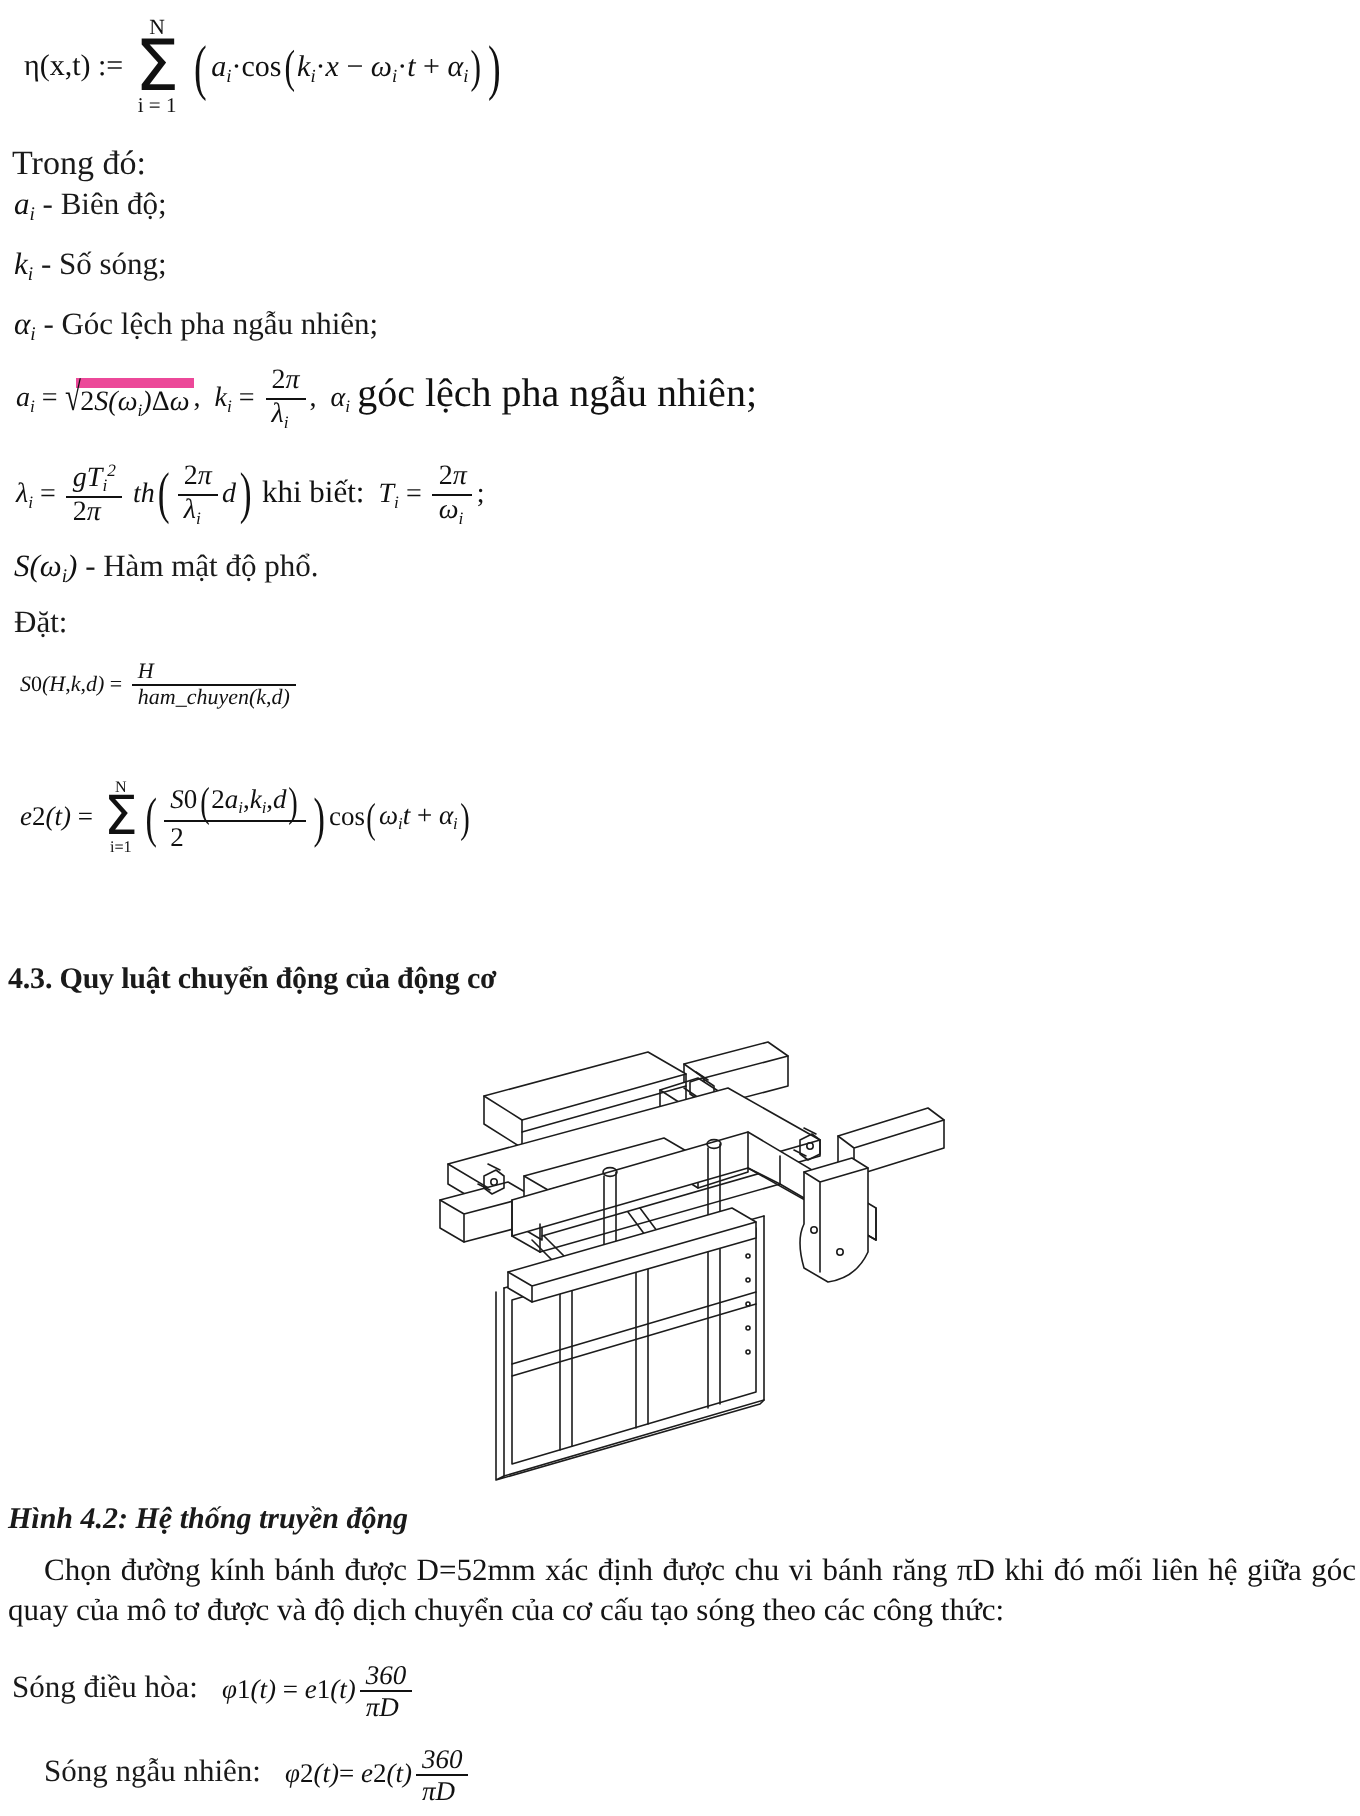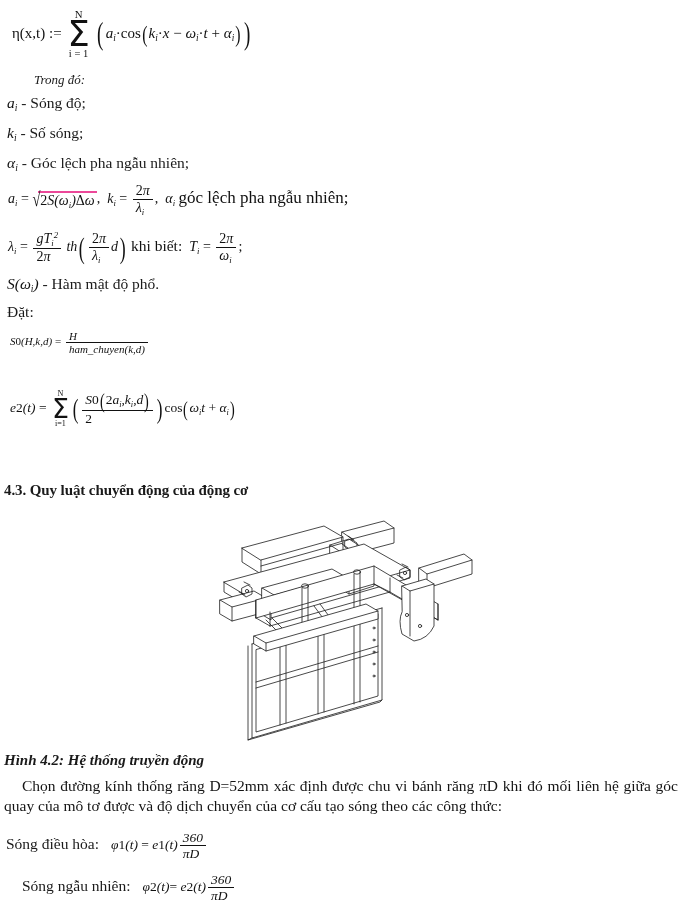--- a/index.html
+++ b/index.html
@@ -69,21 +69,21 @@
   .medparen {
     display: inline-block;
     font-size: 1.55em;
     font-style: normal;
     vertical-align: middle;
     transform: scaleX(0.68);
     line-height: 0.8;
   }
   .sqrt {
     display: inline-block;
-    border-top: 2px solid #ec4899;
+    border-top: 5px solid #ec4899;
     padding: 1px 2px 0 2px;
     margin-left: -1px;
     vertical-align: middle;
   }
   .radical {
     display: inline-block;
     font-style: normal;
     vertical-align: middle;
     font-size: 1.15em;
     transform: scale(0.9, 1.25);
@@ -132,21 +132,21 @@
     font-weight: bold;
     font-style: italic;
     font-size: 15px;
   }
   .para {
     font-size: 15.5px;
     line-height: 1.32;
     text-align: justify;
     color: #141414;
   }
-  .lead { font-style: italic; font-size: 13px; margin-left: 28px; }
+  .lead { font-size: 17px; }
   .item { font-size: 15.5px; }
 
   
   .figure {
     position: absolute;
     left: 214px;
     top: 516px;
     width: 260px;
     height: 238px;
   }
@@ -164,21 +164,21 @@
       <span class="sigma">Σ</span>
       <span class="lim-bot">i = 1</span>
     </span>
     <span class="bigparen">(</span><span style="font-size:15px;">a<span class="sub">i</span><span class="up">·</span><span class="up">cos</span><span class="medparen">(</span>k<span class="sub">i</span><span class="up">·</span>x <span class="up">−</span> ω<span class="sub">i</span><span class="up">·</span>t <span class="up">+</span> α<span class="sub">i</span><span class="medparen">)</span></span><span class="bigparen">)</span>
   </div>
 
   <div class="blk lead" style="left:6px; top:72px;">Trong đó:</div>
 
   <div class="blk item" style="left:7px; top:94px;">
     <span class="math">a<span class="sub">i</span></span>
-    <span>- Sóng độ;</span>
+    <span>- Biên độ;</span>
   </div>
 
   <div class="blk item" style="left:7px; top:124px;">
     <span class="math">k<span class="sub">i</span></span>
     <span>- Số sóng;</span>
   </div>
 
   <div class="blk item" style="left:7px; top:154px;">
     <span class="math">α<span class="sub">i</span></span>
     <span>- Góc lệch pha ngẫu nhiên;</span>
@@ -186,21 +186,21 @@
 
   <div class="blk math" style="left:8px; top:183px; font-size:14px;">
     <span>a<span class="sub">i</span> <span class="up">=</span>
       <span class="radical">√</span><span class="sqrt"><span class="up">2</span>S(ω<span class="sub">i</span>)<span class="up">Δ</span>ω</span></span><span class="up">,&nbsp;</span>
     <span>k<span class="sub">i</span> <span class="up">=</span>
       <span class="frac">
         <span class="num"><span class="up">2</span>π</span>
         <span class="den">λ<span class="sub">i</span></span>
       </span></span><span class="up">,&nbsp;</span>
     <span>α<span class="sub">i</span></span>
-    <span class="up" style="font-style:normal; font-size:17px;">góc lệch pha ngẫu nhiên;</span>
+    <span class="up" style="font-style:normal; font-size:20px;">góc lệch pha ngẫu nhiên;</span>
   </div>
 
   <div class="blk math" style="left:8px; top:231px; font-size:14px;">
     <span>λ<span class="sub">i</span> <span class="up">=</span></span>
     <span class="frac">
       <span class="num">gT<span class="sub">i</span><span class="sup">2</span></span>
       <span class="den"><span class="up">2</span>π</span>
     </span>
     <span>th</span><span class="bigparen">(</span><span class="frac">
       <span class="num"><span class="up">2</span>π</span>
@@ -377,21 +377,21 @@
         <circle cx="160" cy="124" r="1"></circle>
         <circle cx="160" cy="136" r="1"></circle>
         <circle cx="160" cy="148" r="1"></circle>
         <circle cx="160" cy="160" r="1"></circle>
       </g>
     </svg>
   </div>
 
   <div class="blk caption" style="left:4px; top:752px;">Hình 4.2: Hệ thống truyền động</div>
 
-  <div class="blk para" style="left:4px; top:776px; width:674px; text-indent:18px;">Chọn đường kính thống răng D=52mm xác định được chu vi bánh răng  πD  khi đó mối liên hệ giữa góc quay của mô tơ được và độ dịch chuyển của cơ cấu tạo sóng theo các công thức:</div>
+  <div class="blk para" style="left:4px; top:776px; width:674px; text-indent:18px;">Chọn đường kính bánh được D=52mm xác định được chu vi bánh răng  πD  khi đó mối liên hệ giữa góc quay của mô tơ được và độ dịch chuyển của cơ cấu tạo sóng theo các công thức:</div>
 
   <div class="blk" style="left:6px; top:830px;">
     <span class="item">Sóng điều hòa:</span>
     <span class="math" style="font-size:13.5px; margin-left:8px;">
       φ<span class="up">1</span>(t) <span class="up">=</span> e<span class="up">1</span>(t)<span class="frac">
         <span class="num">360</span>
         <span class="den">πD</span>
       </span>
     </span>
   </div>

